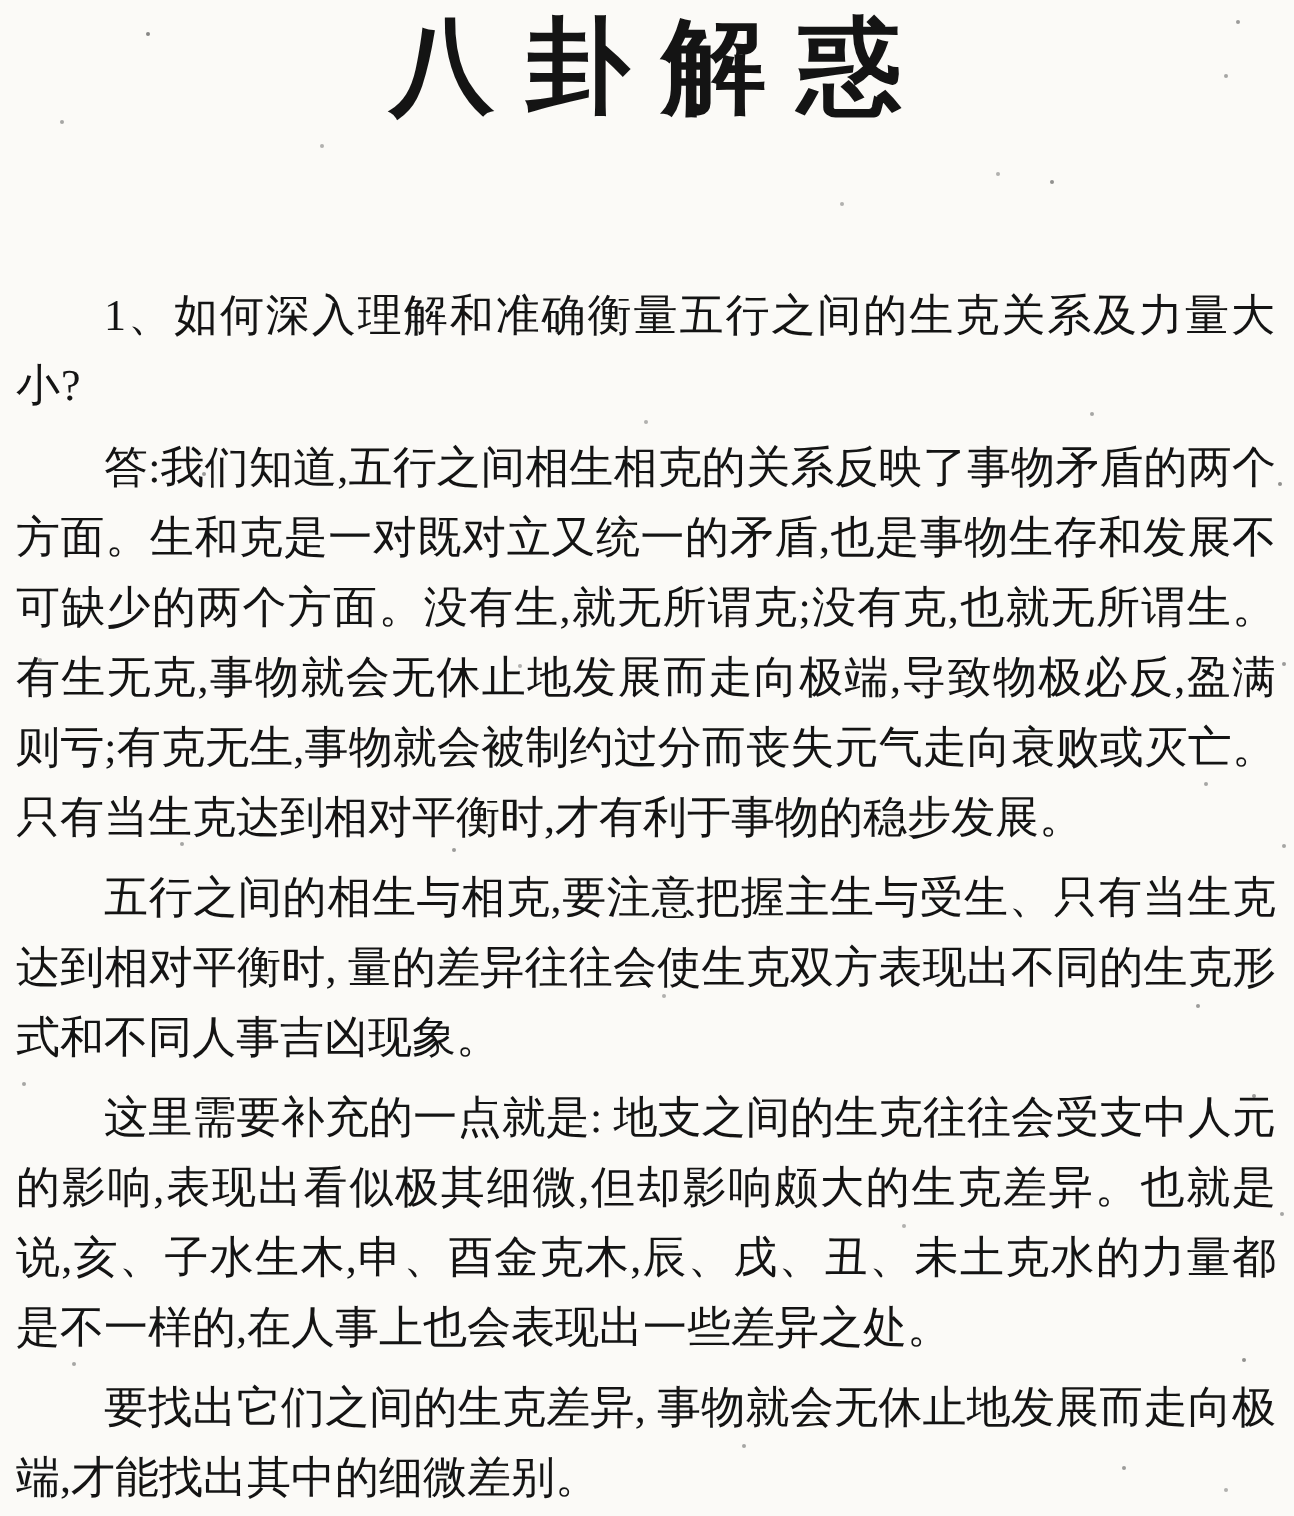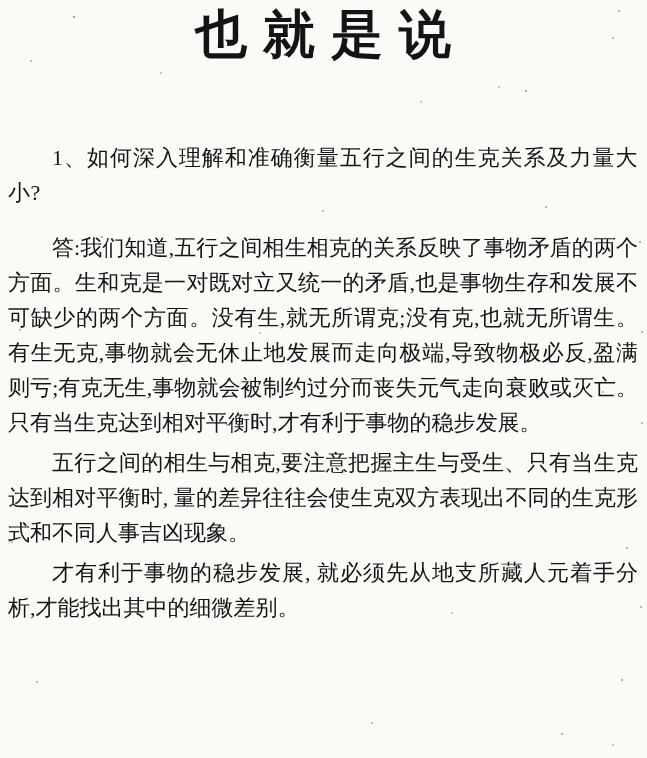--- a/index.html
+++ b/index.html
@@ -48,21 +48,21 @@
   .para {
     margin: 5px 0 0 0;
     font-size: 22px;
     line-height: 35px;
     font-weight: normal;
     text-indent: 2em;
     text-align: justify;
     text-justify: inter-ideograph;
   }
   .para.first {
-    margin-top: 20px;
+    margin-top: 6px;
   }
   
   .noise {
     position: absolute;
     top: 0;
     left: 0;
     width: 2px;
     height: 2px;
     border-radius: 50%;
     background: transparent;
@@ -100,19 +100,20 @@
       612px 744px 0 rgba(40,40,40,.35),
       498px 86px 0 rgba(40,40,40,.35);
   }
 </style>
 </head>
 <body>
 
 <div class="page">
   <div class="noise"></div>
   <div class="content">
-    <h1 class="book-title">也就是说</h1>
+    <h1 class="book-title">八卦解惑</h1>
     <p class="question">1、如何深入理解和准确衡量五行之间的生克关系及力量大小?</p>
     <p class="para first">答:我们知道,五行之间相生相克的关系反映了事物矛盾的两个方面。生和克是一对既对立又统一的矛盾,也是事物生存和发展不可缺少的两个方面。没有生,就无所谓克;没有克,也就无所谓生。有生无克,事物就会无休止地发展而走向极端,导致物极必反,盈满则亏;有克无生,事物就会被制约过分而丧失元气走向衰败或灭亡。只有当生克达到相对平衡时,才有利于事物的稳步发展。</p>
     <p class="para">五行之间的相生与相克,要注意把握主生与受生、只有当生克达到相对平衡时, 量的差异往往会使生克双方表现出不同的生克形式和不同人事吉凶现象。</p>
-    <p class="para">才有利于事物的稳步发展, 就必须先从地支所藏人元着手分析,才能找出其中的细微差别。</p>
+    <p class="para">这里需要补充的一点就是: 地支之间的生克往往会受支中人元的影响,表现出看似极其细微,但却影响颇大的生克差异。也就是说,亥、子水生木,申、酉金克木,辰、戌、丑、未土克水的力量都是不一样的,在人事上也会表现出一些差异之处。</p>
+    <p class="para">要找出它们之间的生克差异, 事物就会无休止地发展而走向极端,才能找出其中的细微差别。</p>
   </div>
 </div>
 
 </body></html>

